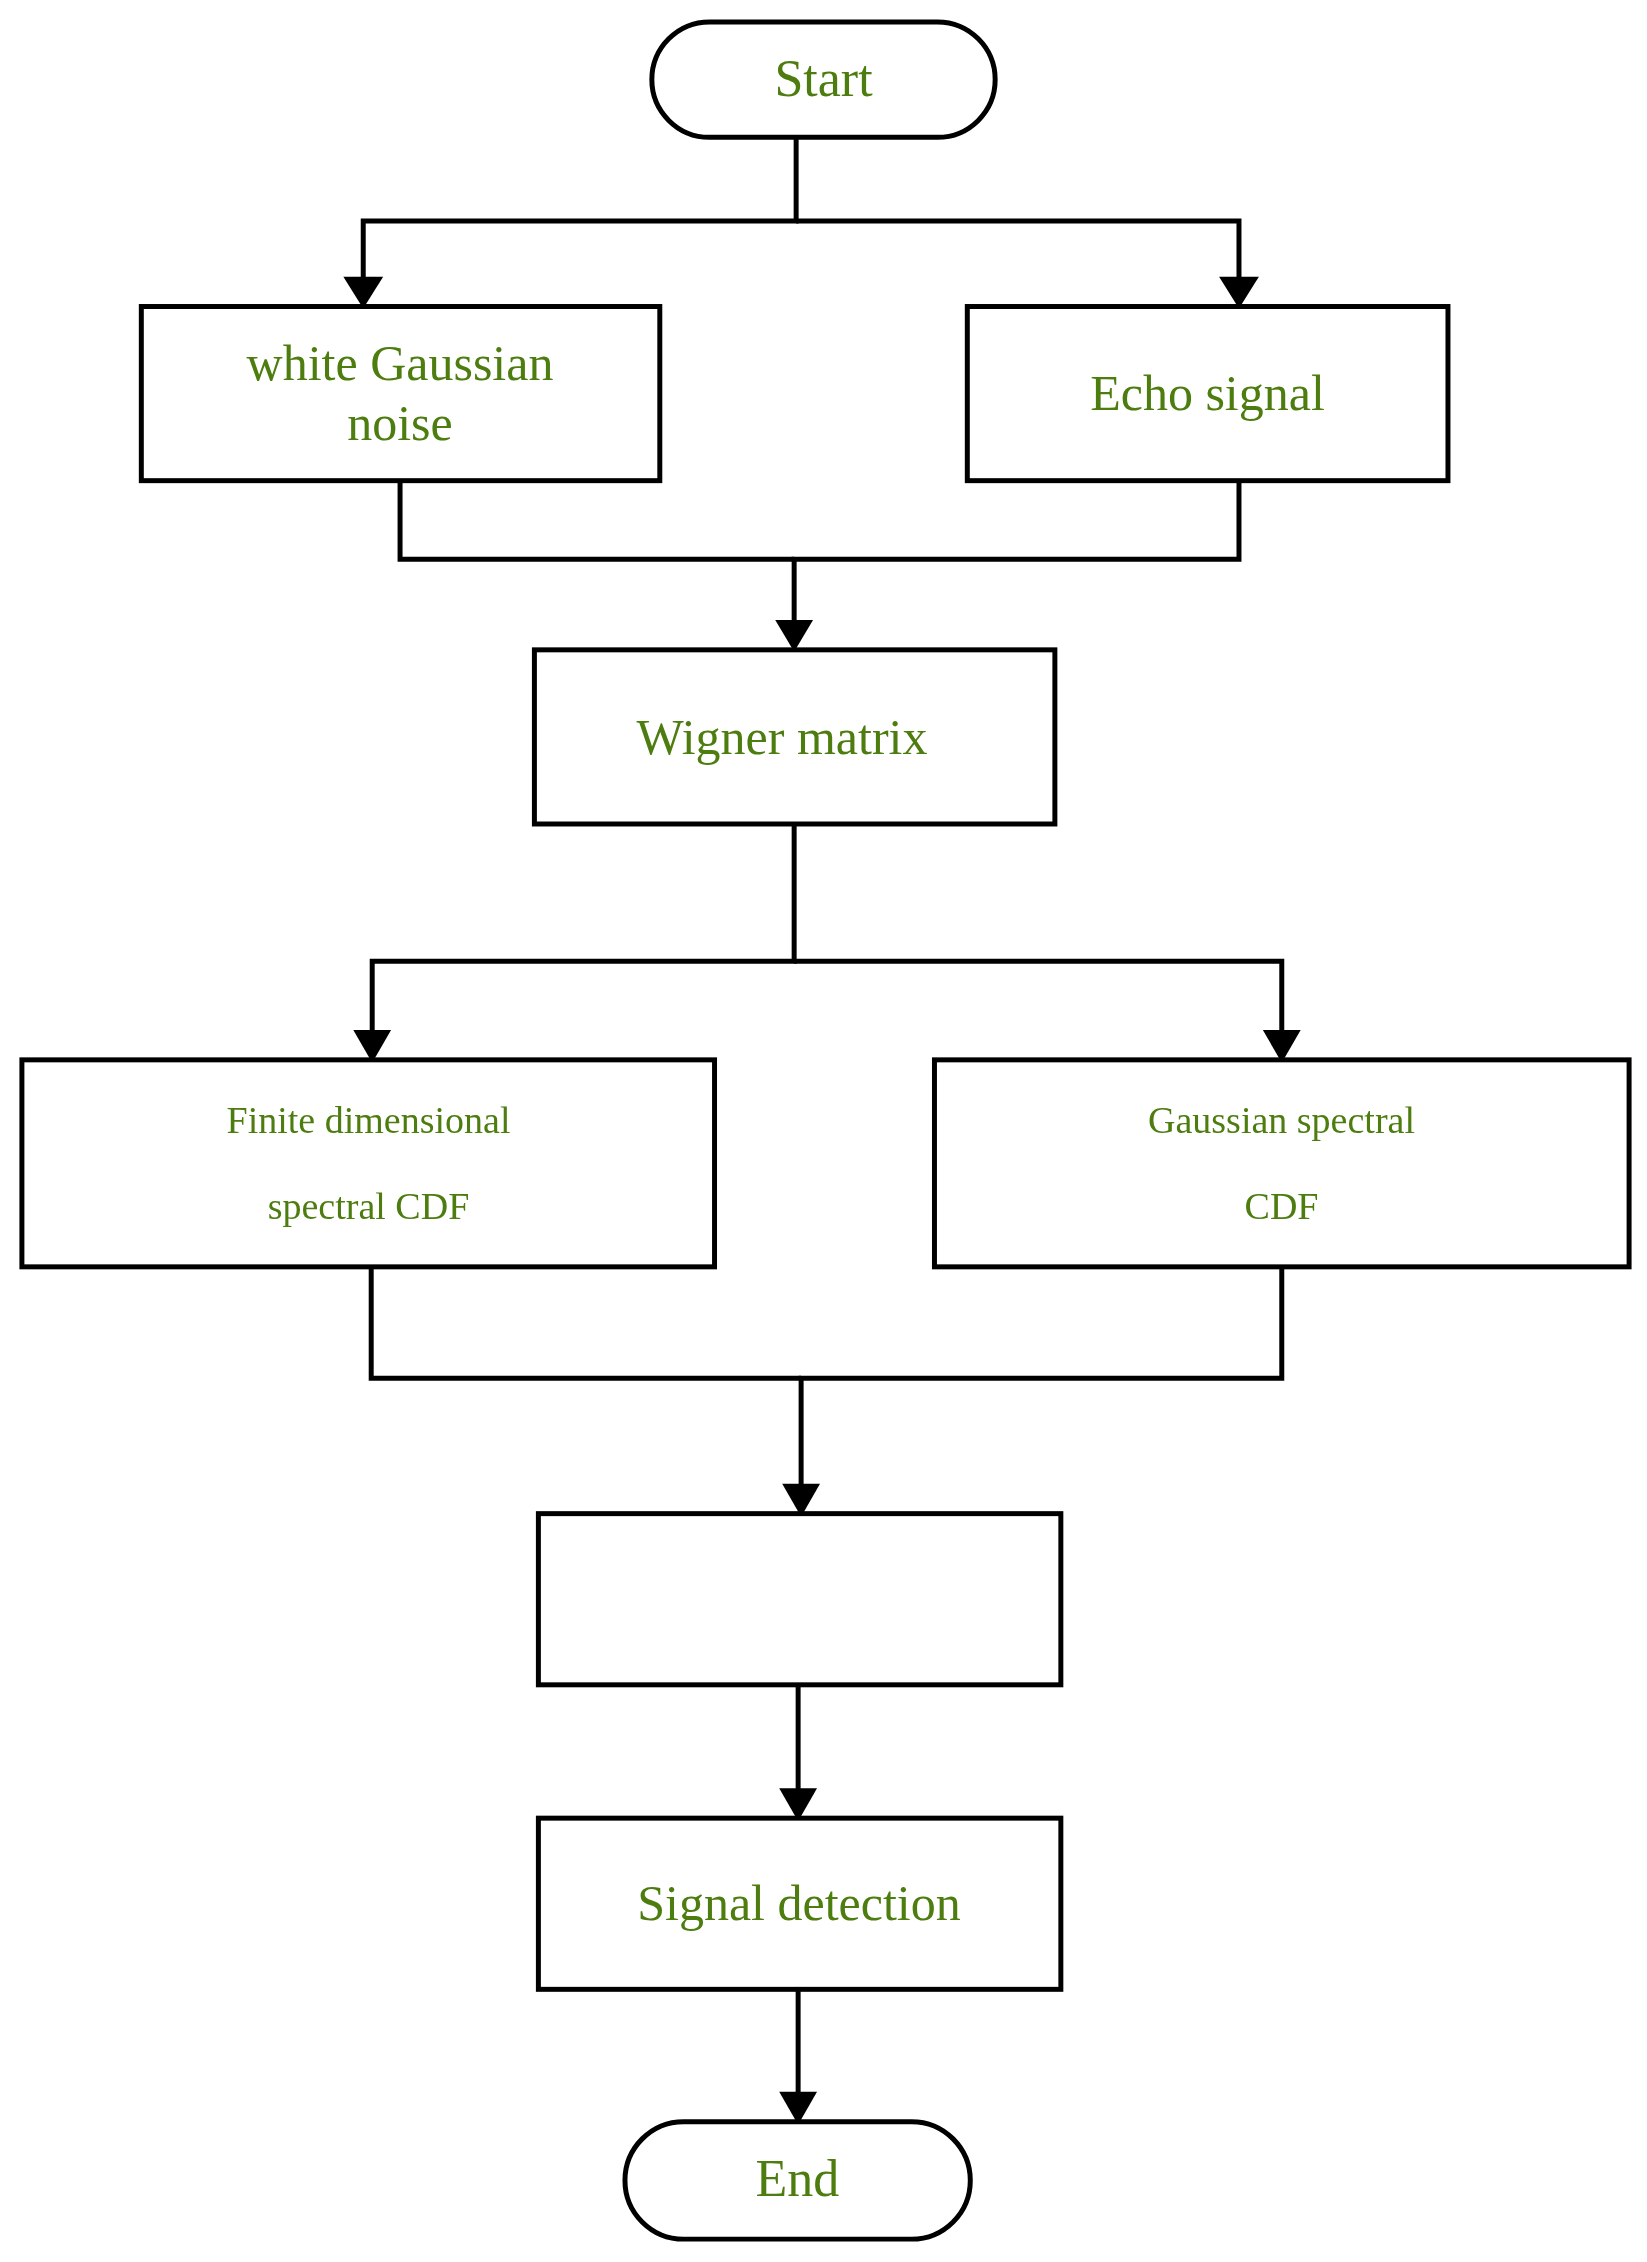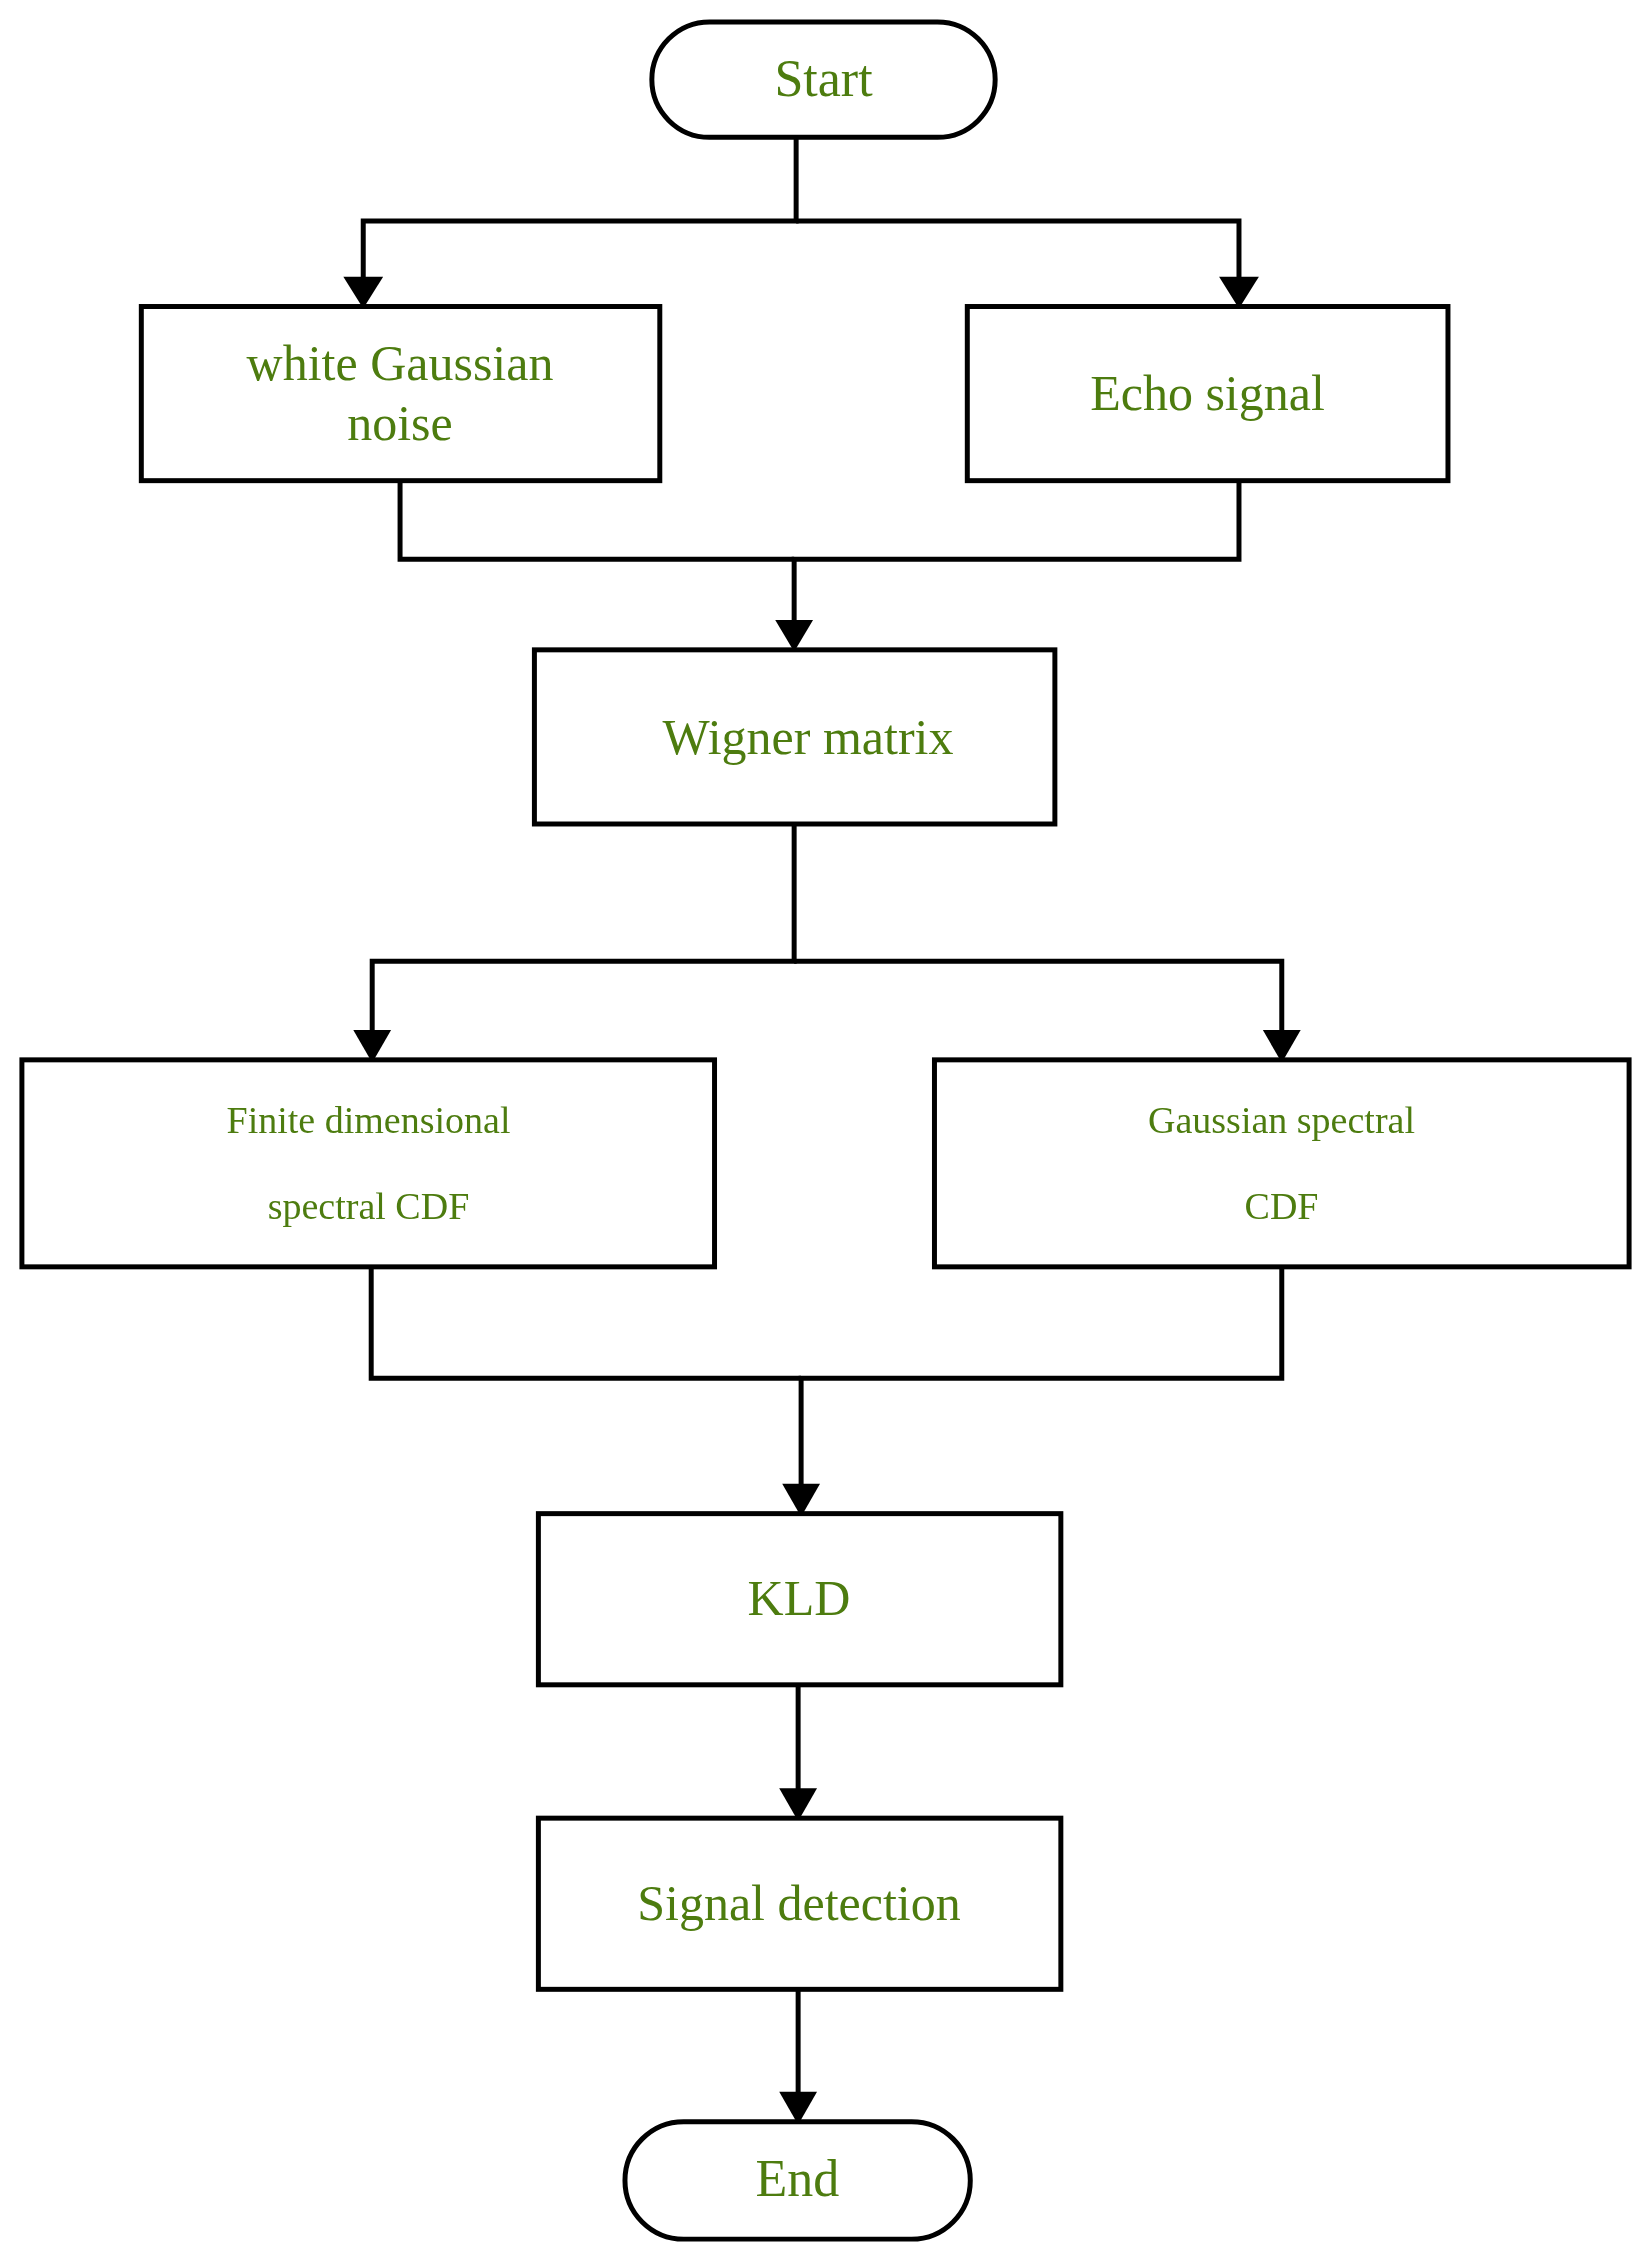--- a/index.html
+++ b/index.html
@@ -132,37 +132,34 @@
 
   <div class="node-label process-label" style="left:967px; top:306px; width:481px; height:174px;">
     <span class="line">Echo signal</span>
   </div>
 
   <div class="node-label process-label twoline-label" style="left:141px; top:306px; width:518px; height:174px;">
     <span class="line">white Gaussian</span>
     <span class="line">noise</span>
   </div>
 
-  <div class="node-label process-label" style="left:548px; top:650px; width:520px; height:174px;">
+  <div class="node-label process-label" style="left:522px; top:650px; width:520px; height:174px;">
     <span class="line">Wigner matrix</span>
   </div>
 
   <div class="node-label tall-label" style="left:22px; top:1060px; width:693px; height:207px;">
     <span class="line">Finite dimensional</span>
     <span class="line">spectral CDF</span>
   </div>
 
   <div class="node-label tall-label" style="left:934px; top:1060px; width:695px; height:207px;">
     <span class="line">Gaussian spectral</span>
     <span class="line">CDF</span>
   </div>
 
-  <div class="node-label process-label" style="left:538px; top:1513px; width:522px; height:171px;">
-    <span class="line">KLD</span>
-  </div>
 
   <div class="node-label process-label" style="left:538px; top:1818px; width:522px; height:171px;">
     <span class="line">Signal detection</span>
   </div>
 
   <div class="node-label terminal-label" style="left:625px; top:2121px; width:345px; height:117px;">
     <span class="line">End</span>
   </div>
 
 </div>

